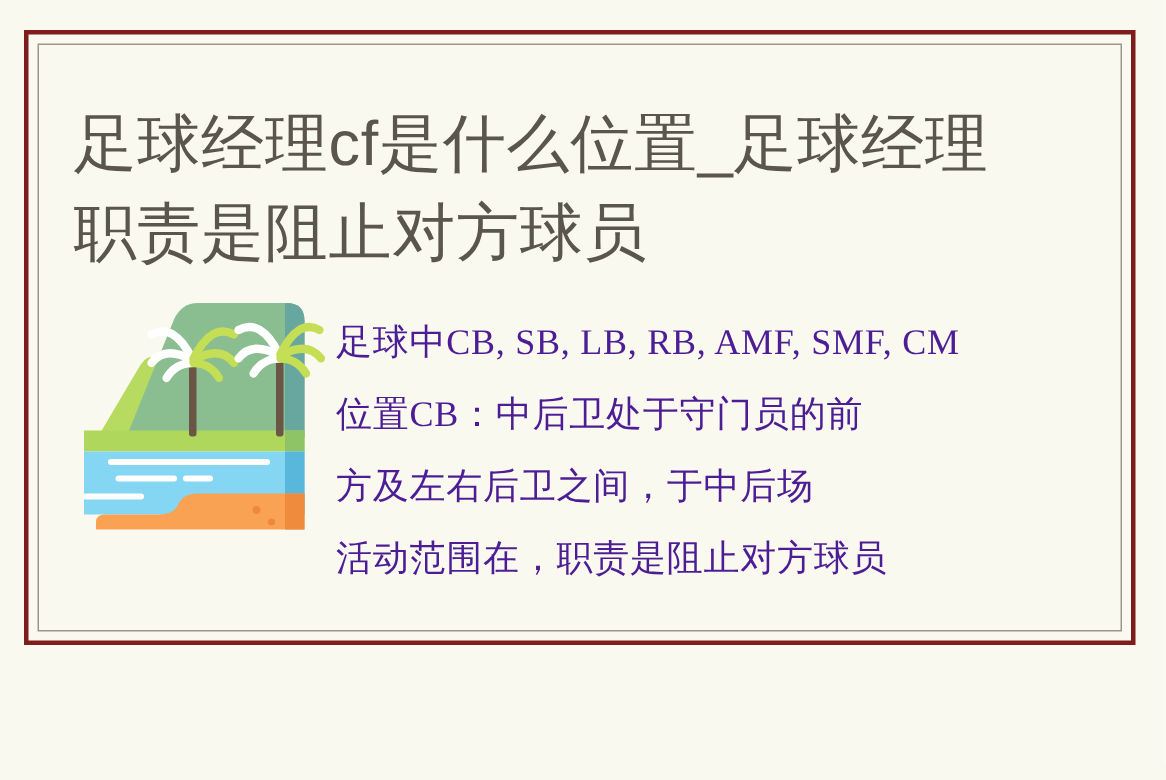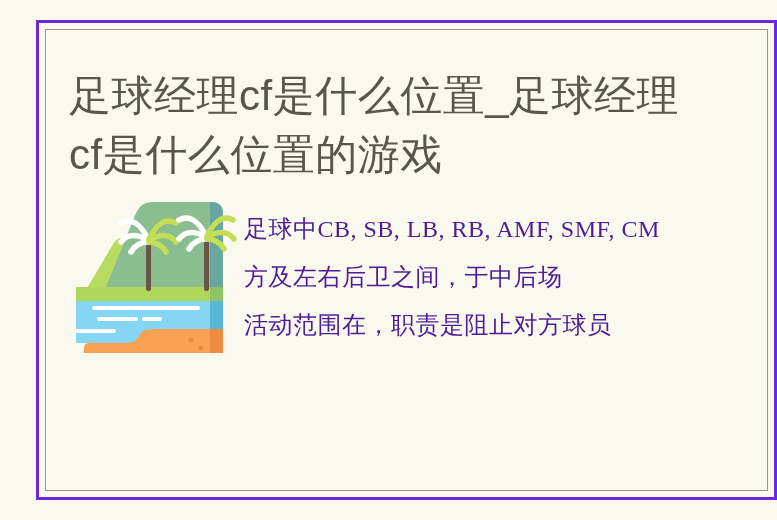--- a/index.html
+++ b/index.html
@@ -9,25 +9,25 @@
   .page {
     position: relative;
     width: 777px;
     height: 520px;
     background: #FAF9EF;
     overflow: hidden;
   }
 
   .outer-frame {
     position: absolute;
-    left: 36px;
+    left: 16px;
     top: 20px;
     width: 741px;
-    height: 480px;
-    border: 3px solid #6d28d9;
+    height: 410px;
+    border: 3px solid #7f1d1d;
   }
 
   .inner-frame {
     position: absolute;
     left: 6px;
     top: 6px;
     right: 6px;
     bottom: 6px;
     border: 1px solid #9A968C;
   }
@@ -72,21 +72,21 @@
 </style>
 </head>
 <body>
 
 <div class="page">
   <div class="outer-frame">
     <div class="inner-frame">
 
       <h1 class="title">
         <span class="title-line">足球经理cf是什么位置_足球经理</span>
-        <span class="title-line">cf是什么位置的游戏</span>
+        <span class="title-line">职责是阻止对方球员</span>
       </h1>
 
       <svg class="illustration" viewBox="0 0 168 167" xmlns="http://www.w3.org/2000/svg">
 
         <path d="M10,100 L36,56 Q45,40 52,56 L66,100 Z" fill="#B7DA60"></path>
 
         <path d="M28,102 L60,23 Q65,12 76,12 L135,12 Q147,12 147,24 L147,102 Z" fill="#8ABD90"></path>
 
         <path d="M134,12 L135,12 Q147,12 147,24 L147,102 L134,102 Z" fill="#68A79F"></path>
 
@@ -132,19 +132,20 @@
           <g stroke-width="5.5" stroke-linecap="round" fill="none" stroke="#C4DE55">
             <path d="M131,46 Q143,22 157,30"></path>
             <path d="M131,47 Q149,37 158,49"></path>
             <path d="M131,49 Q142,49 148,59"></path>
           </g>
         </g>
       </svg>
 
       <div class="body-text">
         <span class="body-line">足球中CB, SB, LB, RB, AMF, SMF, CM</span>
+        <span class="body-line">位置CB：中后卫处于守门员的前</span>
         <span class="body-line">方及左右后卫之间，于中后场</span>
         <span class="body-line">活动范围在，职责是阻止对方球员</span>
       </div>
 
     </div>
   </div>
 </div>
 
 </body></html>

